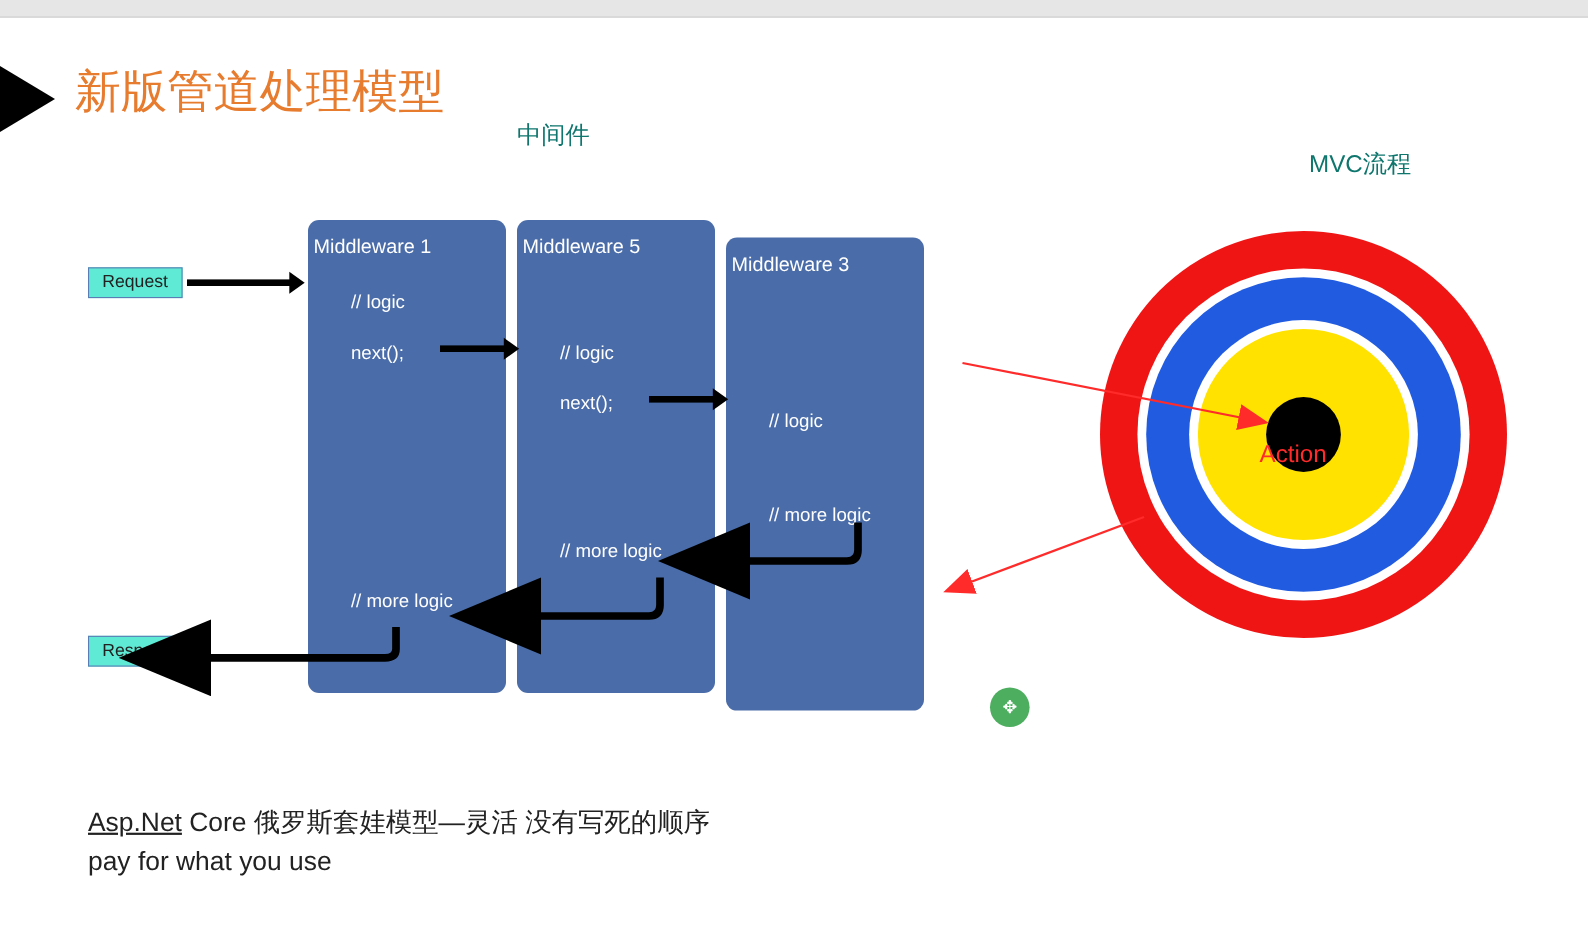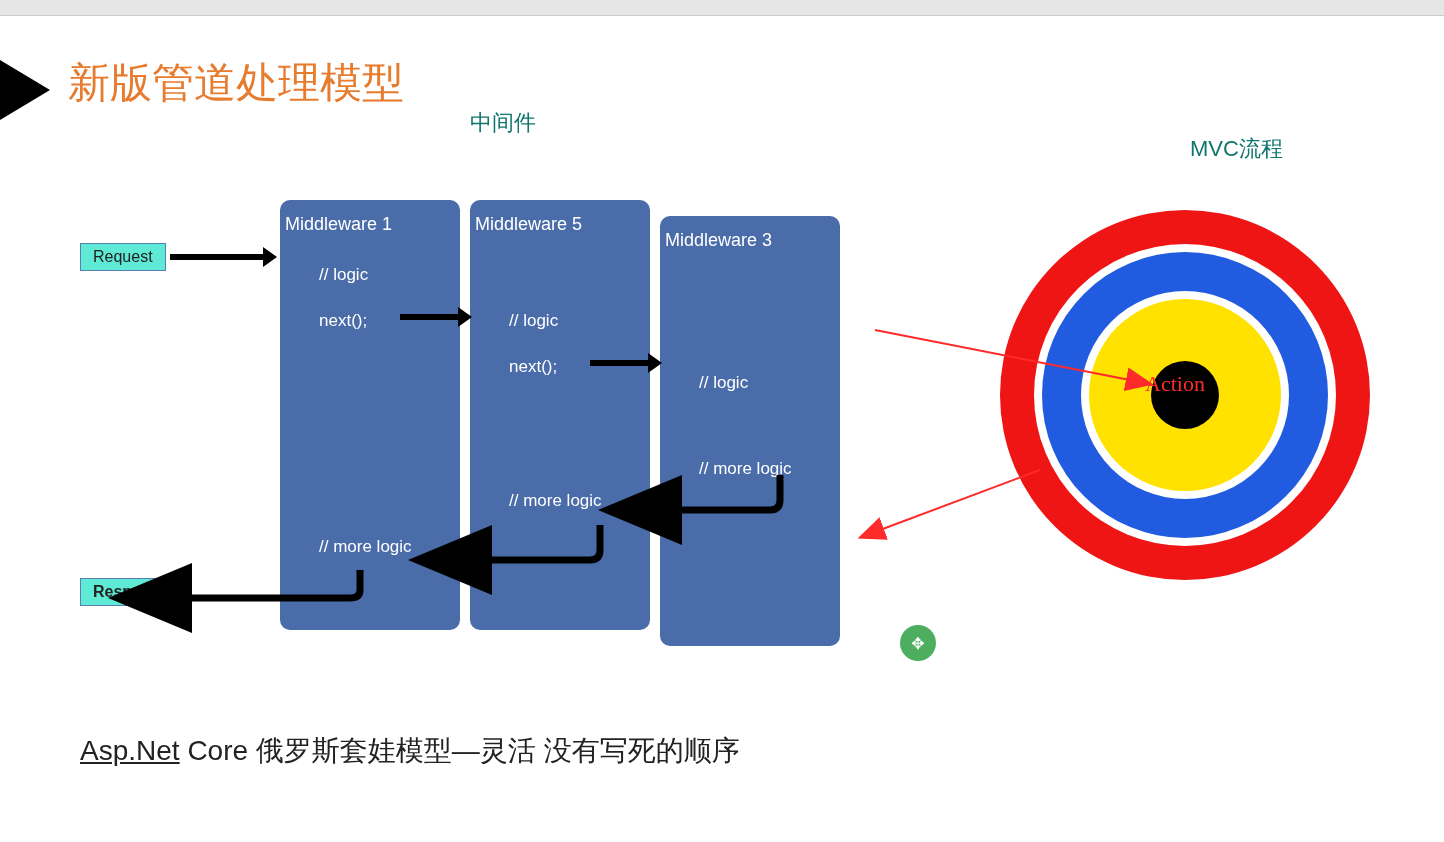--- a/index.html
+++ b/index.html
@@ -12,34 +12,34 @@
   .label-mvc { left: 1190px; top: 112px; margin-top: 22px; }
   .diagram { position: absolute; left: 60px; top: 200px; width: 800px; height: 450px; }
   .mwbox { position: absolute; width: 180px; height: 430px; background: #4a6ca8; border-radius: 10px; color: #fff; font-size: 17px; padding: 14px 5px; }
   .mw1 { left: 220px; top: 0; }
   .mw2 { left: 410px; top: 0; }
   .mw3 { left: 600px; top: 16px; }
   .mw-title { font-size: 18px; margin-bottom: 30px; }
   .mw-line { margin-bottom: 6px; margin-left: 34px; }
   .req-box, .resp-box { position: absolute; border: 1.5px solid #5a7db5; background: #5eead4; padding: 4px 12px; font-size: 16px; color: #222; }
   .req-box { left: 20px; top: 43px; }
-  .resp-box { left: 20px; top: 378px; font-weight: bold; }
+  .resp-box { left: 20px; top: 378px; }
   .arrow { position: absolute; height: 6px; background: #000; }
   .arrow::after { content: ""; position: absolute; right: -12px; top: -7px; width: 0; height: 0; border-top: 10px solid transparent; border-bottom: 10px solid transparent; border-left: 14px solid #000; }
-  .footer-text { position: absolute; left: 80px; top: 730px; font-size: 28px; color: #222; line-height: 1.5; }
+  .footer-text { position: absolute; left: 80px; top: 730px; font-size: 24px; color: #222; line-height: 1.5; }
   .underline { text-decoration: underline; }
   .target { position: absolute; left: 1000px; top: 210px; width: 370px; height: 370px; border-radius: 50%; }
   .ring { position: absolute; border-radius: 50%; }
   .ring-red { width: 370px; height: 370px; background: #ef1515; left: 0; top: 0; }
   .ring-white1 { width: 302px; height: 302px; background: #fff; left: 34px; top: 34px; }
   .ring-blue { width: 286px; height: 286px; background: #215be0; left: 42px; top: 42px; }
   .ring-white2 { width: 208px; height: 208px; background: #fff; left: 81px; top: 81px; }
   .ring-yellow { width: 192px; height: 192px; background: #ffe200; left: 89px; top: 89px; }
   .ring-black { width: 68px; height: 68px; background: #000; left: 151px; top: 151px; }
-  .action-label { position: absolute; left: 1145px; top: 371px; color: #ff2a2a; font-size: 22px; z-index: 10; font-weight: 500; font-family: Liberation Serif, serif; }
+  .action-label { position: absolute; left: 1145px; top: 400px; color: #ff2a2a; font-size: 22px; z-index: 10; font-weight: 500; }
   .green-badge { position: absolute; left: 900px; top: 625px; width: 36px; height: 36px; background: #4eae60; border-radius: 50%; display: flex; align-items: center; justify-content: center; color: #fff; font-size: 16px; }
   svg.red-arrows { position: absolute; left: 0; top: 0; pointer-events: none; }
 </style>
 </head>
 <body>
 
 <div class="topbar"></div>
 <div class="triangle-marker"></div>
 <div class="title">新版管道处理模型</div>
 <div class="label-red label-middle">中间件</div>
@@ -111,13 +111,14 @@
   <line x1="875" y1="330" x2="1130" y2="380" stroke="#ff2a2a" stroke-width="2" marker-end="url(#rah)"></line>
   <line x1="1040" y1="470" x2="880" y2="530" stroke="#ff2a2a" stroke-width="2" marker-end="url(#rah)"></line>
 </svg>
 
 <div class="green-badge">✥</div>
 
 <div class="footer-text">
   <div>
     <span class="underline">Asp.Net</span><span> Core 俄罗斯套娃模型—灵活 没有写死的顺序</span>
   </div>
+  <div>pay for what you use</div>
 </div>
 
 </body></html>

